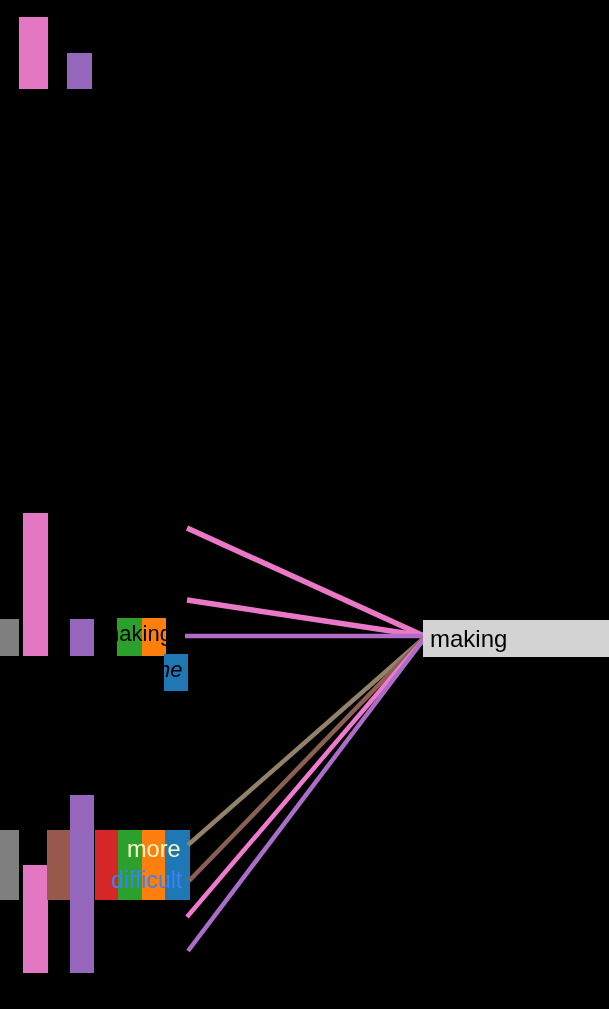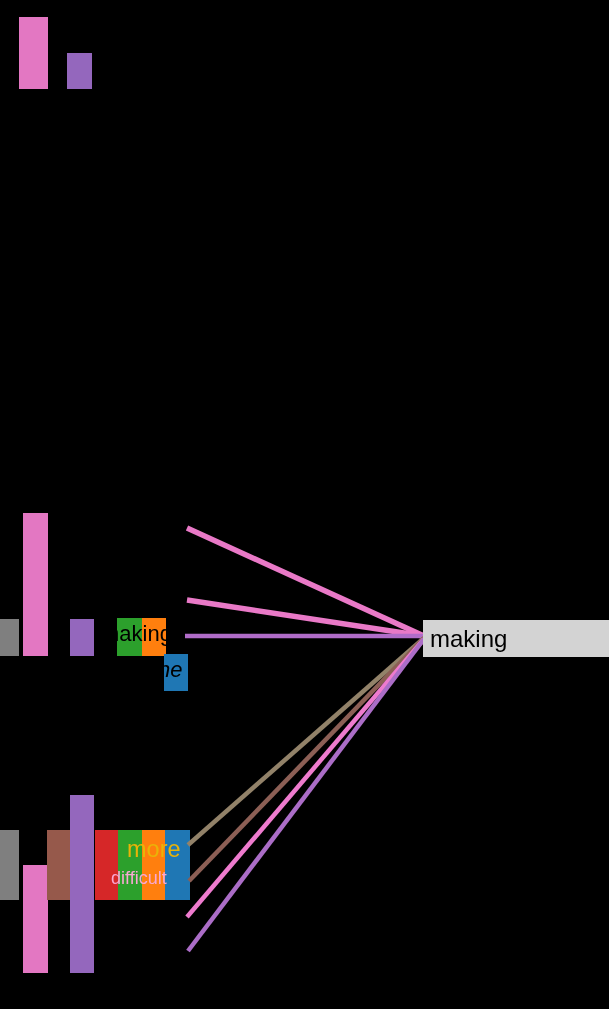--- a/index.html
+++ b/index.html
@@ -72,16 +72,16 @@
       <line x1="424" y1="638" x2="189" y2="881" stroke="#8c5f55" stroke-width="4.5" stroke-linecap="butt"></line>
       <line x1="424" y1="639" x2="187" y2="917" stroke="#ee7bce" stroke-width="4.5" stroke-linecap="butt"></line>
       <line x1="424" y1="639" x2="188" y2="951" stroke="#ab6dc7" stroke-width="4.5" stroke-linecap="butt"></line>
     </svg>
   <div id="query-box" style="left: 423px; top: 620px; width: 186px; height: 37px; background: rgb(211, 211, 211);">
     <span id="query-label" style="font-size: 24px; margin-left: 7px; color: rgb(0, 0, 0);">making</span>
   </div>
   <div id="tokens-layer">
       <span class="token" style="left: 101px; top: 623px; font-size: 22px; color: rgb(0, 0, 0);">making</span>
       <span class="token" style="left: 152px; top: 659px; font-size: 22px; color: rgb(0, 0, 0); font-style: italic;">the</span>
-      <span class="token" style="left: 127px; top: 838px; font-size: 23.5px; color: #eab308;">more</span>
-      <span class="token" style="left: 111px; top: 869px; font-size: 18px; color: #f9a8d4;">difficult</span>
+      <span class="token" style="left: 127px; top: 838px; font-size: 23.5px; color: #fef9c3;">more</span>
+      <span class="token" style="left: 111px; top: 869px; font-size: 23px; color: #3b82f6;">difficult</span>
     </div>
 </div>
 
 </body></html>

